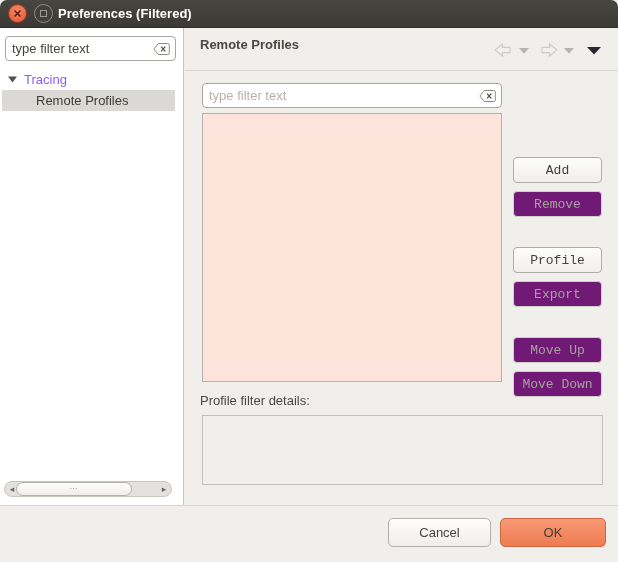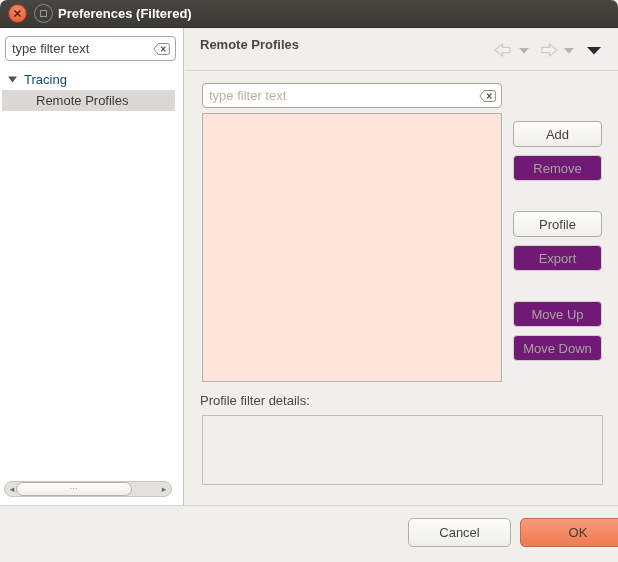--- a/index.html
+++ b/index.html
@@ -47,21 +47,21 @@
   .filter-wrap { position:absolute; background:#ffffff; border:1px solid #a9a6a1; border-radius:4px; }
   .sidebar .filter-wrap { left:5px; top:8px; width:171px; height:25px; }
   .filter-input {
     position:absolute; left:6px; top:0; border:none; outline:none; background:transparent;
     width: calc(100% - 30px); height:23px; font-size:13px; color:#45423c;
     font-family:"Liberation Sans", sans-serif; padding:0;
   }
   .filter-input::placeholder { color:#b9b1a8; opacity:1; }
   .clear-icon { position:absolute; right:5px; top:6px; width:17px; height:12px; cursor:pointer; }
 
-  .tree-row { position:absolute; font-size:13px; color:#0c4a6e; height:21px; line-height:21px; }
+  .tree-row { position:absolute; font-size:13px; color:#8b5cf6; height:21px; line-height:21px; }
   .tree-root { left:0; top:41px; width:184px; }
   .tree-expander { position:absolute; left:8px; top:7px; }
   .tree-root-label { position:absolute; left:24px; }
   .tree-child {
     left:2px; top:62px; width:173px;
     background:#dbd9d5;
     color:#3e3b36;
   }
   .tree-child-label { position:absolute; left:34px; }
 
@@ -92,50 +92,51 @@
   .main-filter-wrap { left:202px; top:83px; width:300px; height:25px; }
 
   .profiles-list {
     position:absolute; left:202px; top:113px; width:300px; height:269px;
     background:#fce4db; border:1px solid #b5b2ae;
   }
 
   .side-btn {
     position:absolute; left:513px; width:89px; height:26px;
     border-radius:4px; font-size:13px;
-    font-family:Liberation Sans, sans-serif;
+    font-family:Liberation Mono, monospace;
+    margin-top:36px;
   }
   .side-btn.on {
     background: linear-gradient(#fdfdfc, #f0efec);
     border:1px solid #b0ada8; color:#45423d; cursor:pointer;
   }
   .side-btn.off {
     background: #701a75;
     border:1px solid #d3d0cc; color:#a6a39e;
   }
 
   .details-label { position:absolute; left:200px; top:393px; font-size:13px; color:#4b4843; }
   .details-box {
     position:absolute; left:202px; top:415px; width:401px; height:70px;
     border:1px solid #c3c0bc; background:transparent;
   }
 
   
   .footer-sep { position:absolute; left:0; top:505px; width:618px; height:1px; background:#d6d4d0; }
   .footer-btn {
     position:absolute; top:518px; height:29px; border-radius:5px; font-size:13px;
-    font-family:"Liberation Sans", sans-serif; cursor:pointer;margin-left:20px;
+    font-family:"Liberation Sans", sans-serif; cursor:pointer;
   }
   .cancel-btn {
     left:388px; width:103px;
     background: linear-gradient(#fdfdfc, #efeeeb);
     border:1px solid #b3b0ac; color:#47443f;
   }
   .ok-btn {
-    left:500px; width:116px;
+    left:500px; width:106px;
     background: linear-gradient(#f79977, #ee7c51);
     border:1px solid #cd6740; color:#413c35;
   }
 </style>
 </head>
 <body>
 
 <div class="window">
 
   <div class="titlebar">

